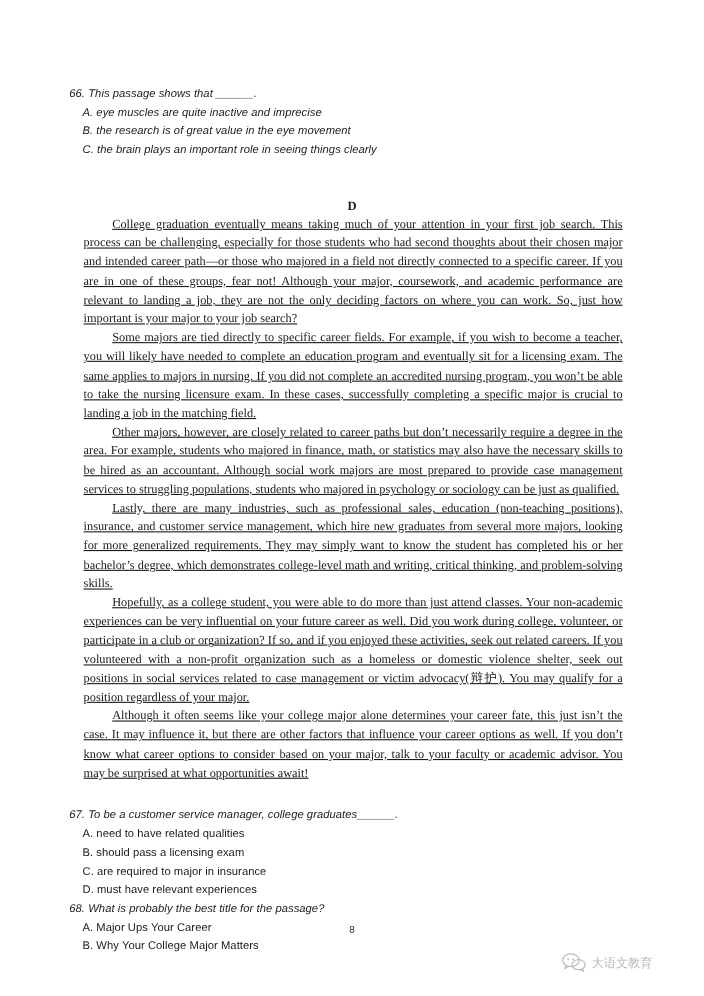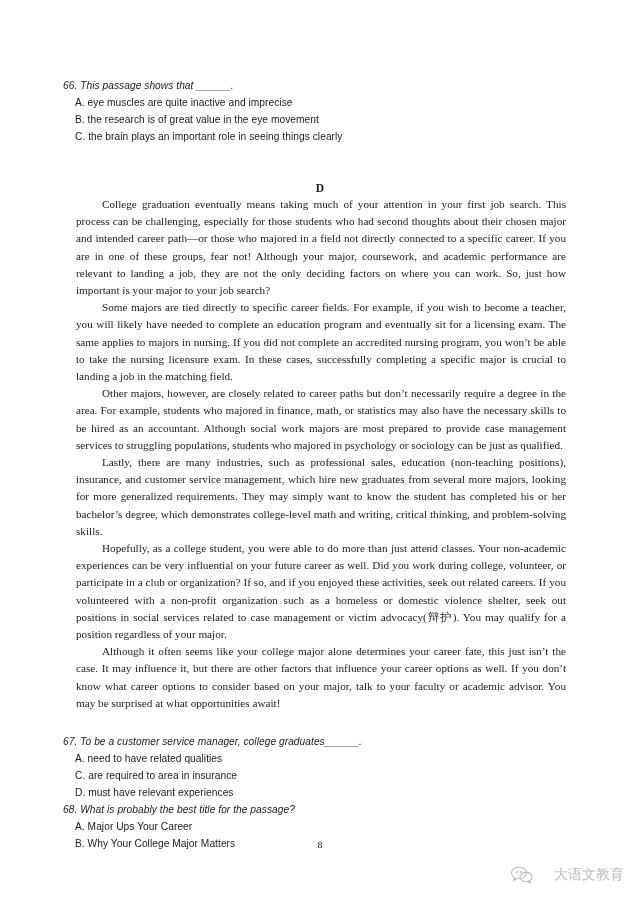--- a/index.html
+++ b/index.html
@@ -26,21 +26,21 @@
       line-height: 17px;
     }
     .q66 {
       position: absolute;
       left: 63px;
       top: 77px;
       width: 500px;
     }
     .q-stem { margin: 0; font-style: italic; }
     .q-opt { margin: 0 0 0 12px; }
-    .q66 .q-opt { line-height: 17px; }
+    .q66 .q-opt { line-height: 17px; font-style: italic; }
 
     .passage-title {
       position: absolute;
       left: 0;
       width: 640px;
       top: 180px;
       text-align: center;
       font-family: "Liberation Serif", "DejaVu Serif", serif;
       font-weight: bold;
       font-size: 11.5px;
@@ -52,20 +52,21 @@
       left: 76px;
       top: 196px;
       width: 490px;
       text-align: justify;
     }
     .passage p {
       margin: 0;
       text-indent: 26px;
       text-align: justify;
       line-height: 17.2px;
+      text-decoration: underline;
     }
 
     .q-block {
       position: absolute;
       left: 63px;
       top: 733px;
       width: 500px;
     }
     .opt-row {
       display: flex;
@@ -86,24 +87,24 @@
       color: #333;
       margin: 0;
     }
 
     .watermark {
       position: absolute;
       left: 510px;
       top: 866px;
       display: flex;
       align-items: center;
-      gap: 20px;
+      gap: 4px;
       color: #b9b9b9;
       font-family: "DejaVu Sans", sans-serif;
-      font-size: 14px;
+      font-size: 11px;
     }
     .watermark svg { display: block; }
   </style>
 </head>
 <body>
 
 <div class="q66 sans">
   <p class="q-stem">66. This passage shows that ______.</p>
   <p class="q-opt">A. eye muscles are quite inactive and imprecise</p>
   <p class="q-opt">B. the research is of great value in the eye movement</p>
@@ -117,23 +118,24 @@
   <p>Other majors, however, are closely related to career paths but don’t necessarily require a degree in the area. For example, students who majored in finance, math, or statistics may also have the necessary skills to be hired as an accountant. Although social work majors are most prepared to provide case management services to struggling populations, students who majored in psychology or sociology can be just as qualified.</p>
   <p>Lastly, there are many industries, such as professional sales, education (non-teaching positions), insurance, and customer service management, which hire new graduates from several more majors, looking for more generalized requirements. They may simply want to know the student has completed his or her bachelor’s degree, which demonstrates college-level math and writing, critical thinking, and problem-solving skills.</p>
   <p>Hopefully, as a college student, you were able to do more than just attend classes. Your non-academic experiences can be very influential on your future career as well. Did you work during college, volunteer, or participate in a club or organization? If so, and if you enjoyed these activities, seek out related careers. If you volunteered with a non-profit organization such as a homeless or domestic violence shelter, seek out positions in social services related to case management or victim advocacy(辩护). You may qualify for a position regardless of your major.</p>
   <p>Although it often seems like your college major alone determines your career fate, this just isn’t the case. It may influence it, but there are other factors that influence your career options as well. If you don’t know what career options to consider based on your major, talk to your faculty or academic advisor. You may be surprised at what opportunities await!</p>
 </div>
 
 <div class="q-block sans">
   <p class="q-stem">67. To be a customer service manager, college graduates______.</p>
   <div class="opt-row">
     <span class="col-a">A. need to have related qualities</span>
+    <span>B. should pass a licensing exam</span>
   </div>
   <div class="opt-row">
-    <span class="col-a2">C. are required to area in insurance</span>
+    <span class="col-a2">C. are required to major in insurance</span>
     <span>D. must have relevant experiences</span>
   </div>
   <p class="q-stem">68. What is probably the best title for the passage?</p>
   <p class="q-opt">A. Major Ups Your Career</p>
   <p class="q-opt">B. Why Your College Major Matters</p>
 </div>
 
 <p class="page-number">8</p>
 
 <div class="watermark">

